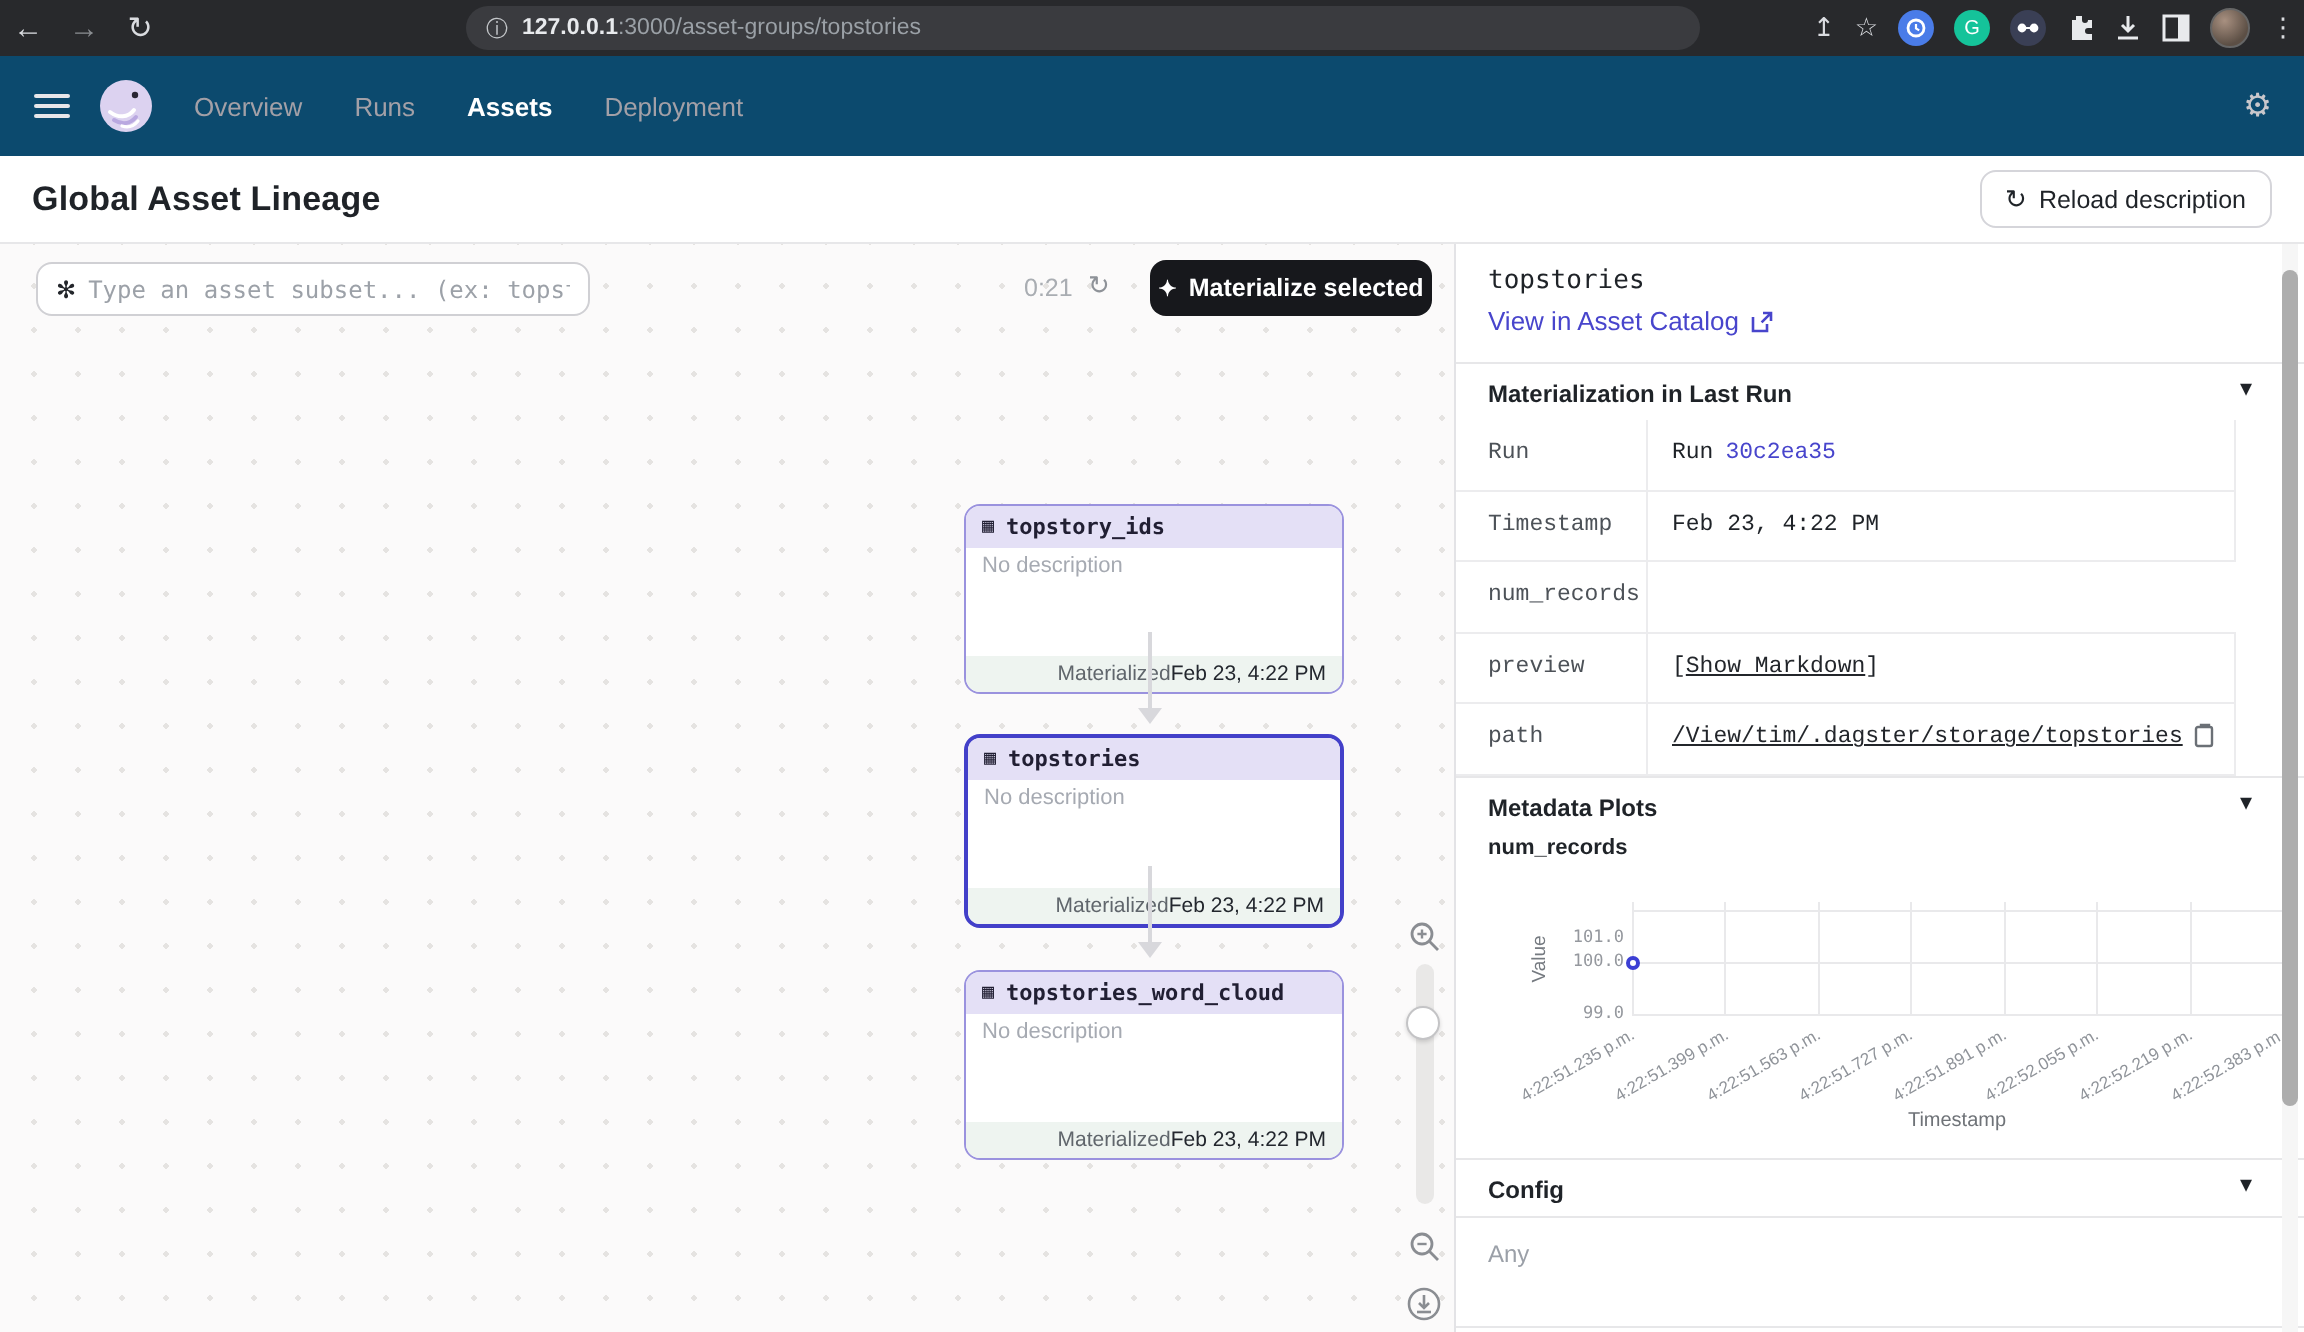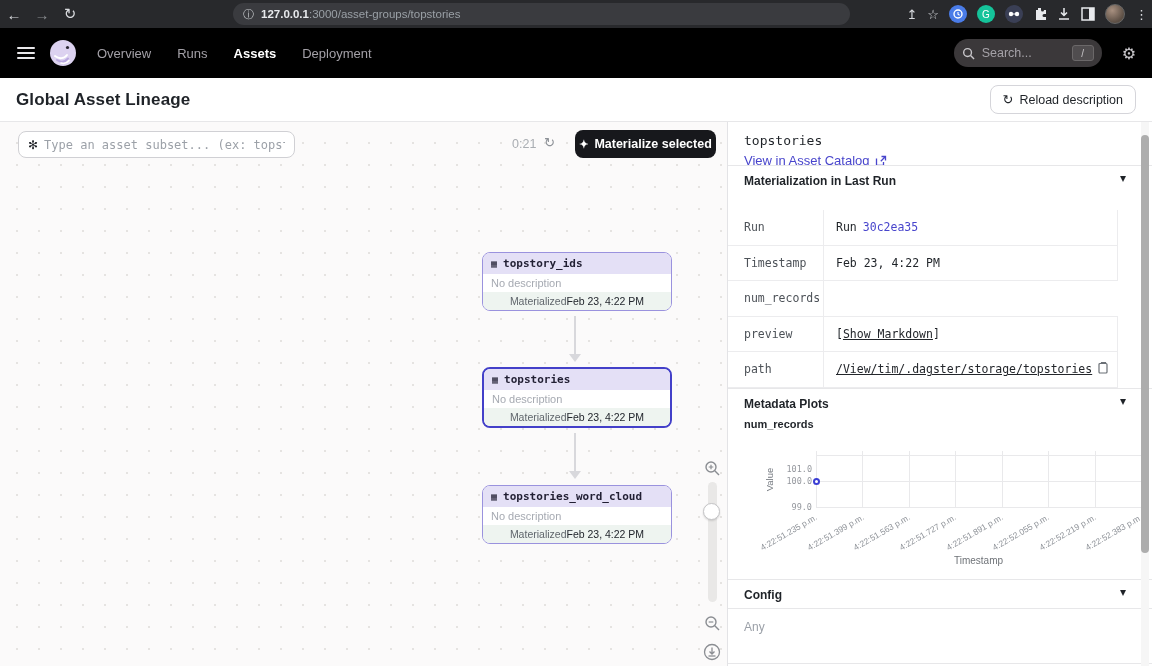--- a/index.html
+++ b/index.html
@@ -15,21 +15,21 @@
   .omnibox { position:absolute; left:233px; top:3px; width:617px; height:22px; background:#3A3B3F; border-radius:11px; display:flex; align-items:center; padding:0 10px; }
   .omnibox .info { color:#C4C7CA; font-size:11px; margin-right:7px; }
   .omnibox .host { color:#E8EAED; font-size:11.5px; font-weight:bold; }
   .omnibox .rest { color:#9AA0A6; font-size:11.5px;text-align:right; }
   .chrome-right { position:absolute; right:4px; top:0; height:28px; display:flex; align-items:center; gap:10px; }
   .ext { width:18px; height:18px; border-radius:50%; display:flex; align-items:center; justify-content:center; font-size:10px; color:#fff; }
   .glyph { color:#DADCE0; font-size:13px; }
   .avatar { width:20px; height:20px; border-radius:50%; background:radial-gradient(circle at 35% 30%, #A89080, #5C4F45 70%); border:1px solid #666; }
 
   
-  .dnav { position:absolute; top:28px; left:0; width:1152px; height:50px; background:#000000; display:flex; align-items:center; }
+  .dnav { position:absolute; top:28px; left:0; width:1152px; height:50px; background:#0c4a6e; display:flex; align-items:center; }
   .hamburger { width:18px; margin:0 14px 0 17px; cursor:pointer; }
   .hamburger div { height:2px; background:#E8E7EA; margin:3px 0; border-radius:1px; }
   .dlogo { width:28px; height:28px; margin-right:20px; }
   .dnav-links { display:flex; gap:26px; }
   .dnav-link { color:#A3A0A7; font-size:13px; cursor:pointer; }
   .dnav-link.active { color:#FFFFFF; font-weight:bold; }
   .dnav-right { position:absolute; right:16px; display:flex; align-items:center; gap:20px; }
   .searchpill { width:148px; height:28px; background:#3B383A; border-radius:14px; display:flex; align-items:center; padding:0 8px; }
   .searchpill input { flex:1; background:transparent; border:none; outline:none; color:#C9C7CB; font-size:12.5px; margin-left:7px; width:70px; }
   .searchpill input::placeholder { color:#A5A2A8; }
@@ -58,41 +58,41 @@
   .mat-btn { position:absolute; left:575px; top:8px; width:141px; height:28px; background:#17181C; color:#fff; border:none; border-radius:8px; font-size:12.5px; font-weight:bold; display:flex; align-items:center; justify-content:center; gap:6px; cursor:pointer; }
   .mat-btn .spark { font-size:11px; }
 
   
   .node { position:absolute; left:482px; width:190px; border:1px solid #9A92DE; border-radius:8px; background:#fff; overflow:hidden; cursor:pointer; }
   .node.selected { border:2px solid #4340C9; }
   .node-head { background:#E4E0F6; padding:4px 8px; display:flex; align-items:center; gap:6px; }
   .node-head .tbl { font-size:10px; color:#211F33; }
   .node-name { font-size:11px; font-weight:bold; color:#211F33; }
   .node-desc { padding:3px 8px; font-size:11px; color:#A6AAB2; background:#fff; }
-  .node-foot { background:#EEF4F0; padding:3px 8px; display:flex; justify-content:center; align-items:center; }
+  .node-foot { background:#EEF4F0; padding:3px 8px; display:flex; justify-content:flex-end; align-items:center;margin-top:36px; }
   .node-status { font-size:10.5px; color:#60666C; }
   .node-date { font-size:10.5px; color:#23272E; }
 
   .edge { position:absolute; width:2px; background:#D8D8DC; left:574px; }
   .edge-head { position:absolute; left:569px; width:0; height:0; border-left:6px solid transparent; border-right:6px solid transparent; border-top:8px solid #D8D8DC; }
 
   
   .zctl { position:absolute; cursor:pointer; }
   .ztrack { position:absolute; left:708px; top:360px; width:9px; height:120px; background:#E9E8E7; border-radius:5px; }
   .zhandle { position:absolute; left:703px; top:381px; width:17px; height:17px; background:#fff; border:1px solid #C4C4C6; border-radius:50%; box-shadow:0 1px 2px rgba(0,0,0,.15); cursor:grab; }
 
   
   .p-title { position:absolute; left:16px; top:11px; font-size:13px; color:#1F2328; }
   .p-cat { position:absolute; left:16px; top:31px; font-size:13px; color:#4845CC; cursor:pointer; display:flex; align-items:center; gap:5px; }
   .sect-head { position:absolute; left:0; width:424px; border-top:1px solid #E7E7E9; background:#fff; }
   .sect-title { position:absolute; left:16px; top:8px; font-size:12px; font-weight:bold; color:#1F2328; }
   .sect-caret { position:absolute; right:26px; top:5px; font-size:12px; color:#1F2328; cursor:pointer; }
 
   .mtable { position:absolute; left:0; top:88px; width:390px; }
-  .mrow { display:flex; height:35.6px; border-bottom:1px solid #ECECEE; }
+  .mrow { display:flex; height:35.6px; border-bottom:1px solid #ECECEE;font-family:Liberation Mono, monospace; }
   .mkey { width:96px; border-right:1px solid #ECECEE; padding:10px 0 0 16px; font-size:11.5px; color:#4D5258; }
   .mval { flex:1; padding:10px 0 0 12px; font-size:11.5px; color:#1F2328; border-right:1px solid #ECECEE; display:flex; align-items:flex-start; gap:6px; }
   .bluelink { color:#4845CC; cursor:pointer; }
   .ulink { color:#23262B; text-decoration:underline; cursor:pointer; }
   .copy-ic { cursor:pointer; margin-top:-1px; }
 
   .plot-label { position:absolute; left:16px; top:296px; font-size:11px; font-weight:bold; color:#1F2328; }
   #plot { position:absolute; left:0; top:318px; width:424px; height:132px; }
   .hline { position:absolute; left:88px; width:325px; height:1px; background:#E9E9EB; }
   .vline { position:absolute; top:11px; height:57px; width:1px; background:#E9E9EB; }
@@ -176,28 +176,20 @@
       <path d="M12 24c3 1 6 0 8-2.5" stroke="#FFFFFF" stroke-width="1.6" fill="none" stroke-linecap="round"></path>
       <circle cx="18.5" cy="8.5" r="1.6" fill="#2A2633"></circle>
     </svg>
     <div class="dnav-links">
       <span class="dnav-link">Overview</span>
       <span class="dnav-link">Runs</span>
       <span class="dnav-link active">Assets</span>
       <span class="dnav-link">Deployment</span>
     </div>
     <div class="dnav-right">
-      <div class="searchpill">
-        <svg class="icon" width="13" height="13" viewBox="0 0 14 14">
-            <circle cx="6" cy="6" r="4.2" fill="none" stroke="#C9C7CB" stroke-width="1.5"></circle>
-            <path d="M9.2 9.2 13 13" stroke="#C9C7CB" stroke-width="1.5"></path>
-          </svg>
-        <input placeholder="Search..." style="">
-        <span class="slashkey">/</span>
-      </div>
       <span class="gear">⚙</span>
     </div>
   </div>
 
   <div class="pagehead">
     <span class="pagetitle">Global Asset Lineage</span>
     <button class="reload-btn">
       <span class="ric">↻</span>
       <span>Reload description</span>
     </button>
@@ -289,21 +281,21 @@
 
       <span class="p-title mono">topstories</span>
       <span class="p-cat">
         <span>View in Asset Catalog</span>
         <svg class="icon" width="12" height="12" viewBox="0 0 12 12">
             <path d="M1.5 3.5v7h7v-3.5" fill="none" stroke="#4845CC" stroke-width="1.3"></path>
             <path d="M6.5 1.5h4v4M10.2 1.8 5.8 6.2" fill="none" stroke="#4845CC" stroke-width="1.3"></path>
           </svg>
       </span>
 
-      <div class="sect-head" style="top:43px; height:29px;">
+      <div class="sect-head" style="top:59px; height:29px;">
         <span class="sect-title">Materialization in Last Run</span>
         <span class="sect-caret">▾</span>
       </div>
 
       <div class="mtable mono">
         <div class="mrow">
           <div class="mkey">Run</div>
           <div class="mval">
               <span>Run </span>
               <span class="bluelink">30c2ea35</span>

